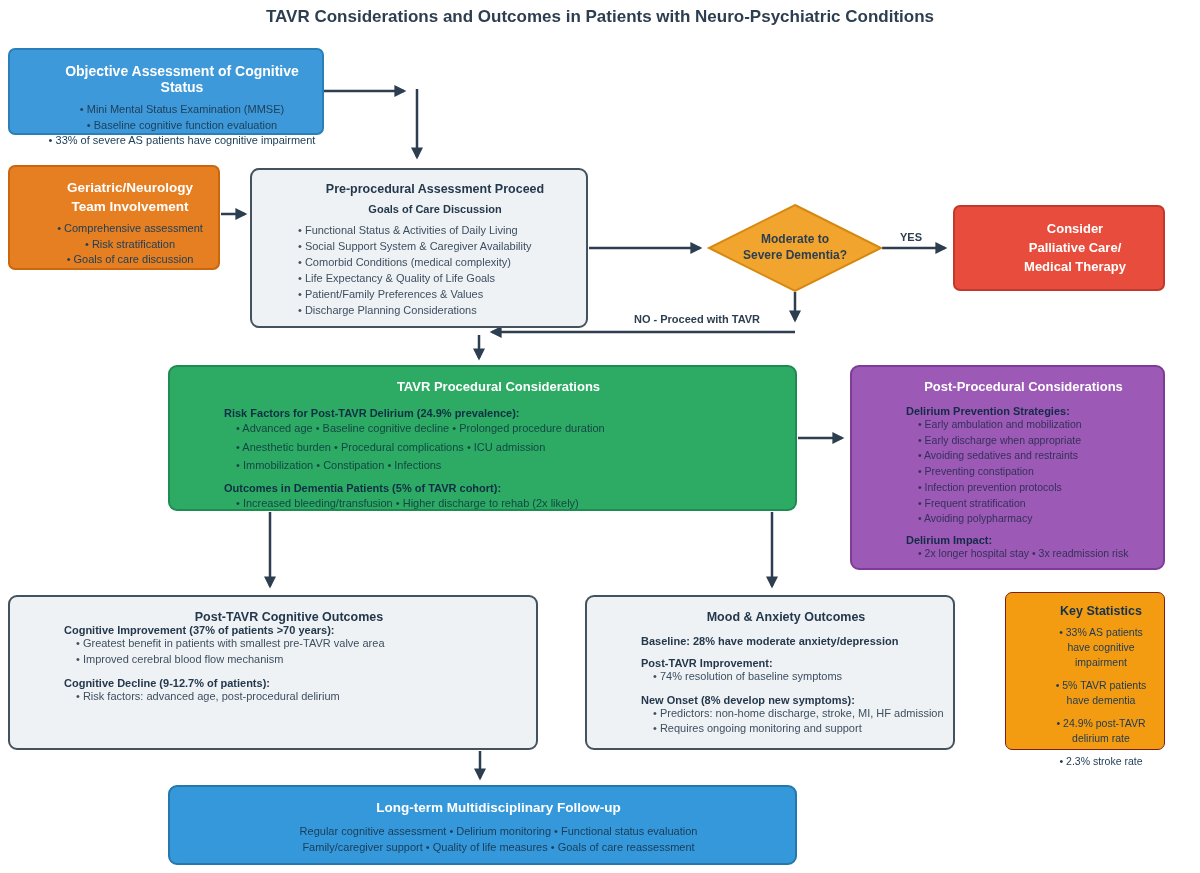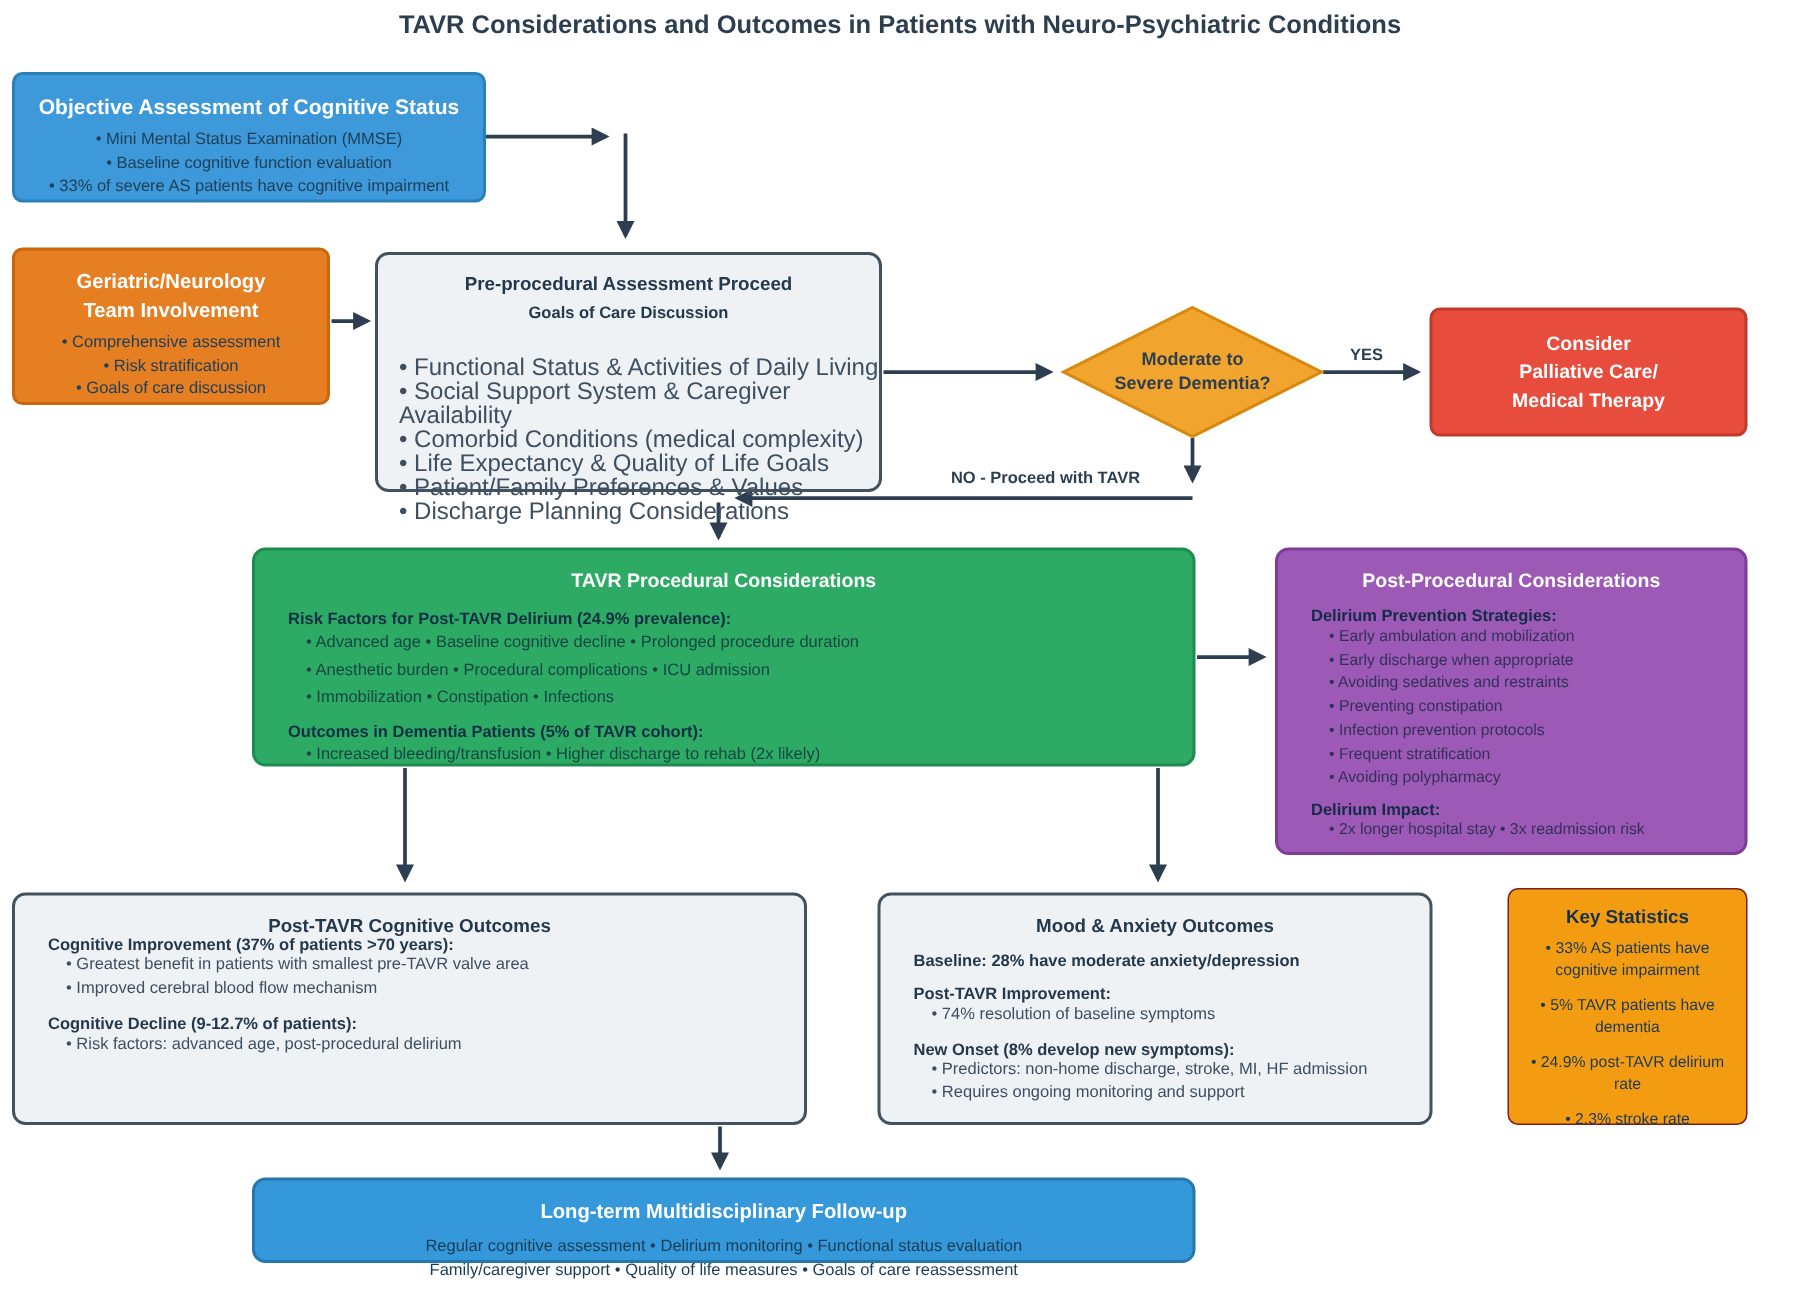--- a/index.html
+++ b/index.html
@@ -1,49 +1,49 @@
 <!DOCTYPE html>
 <html><head>
 <meta charset="utf-8">
 <style>
   * { margin:0; padding:0; box-sizing:border-box; }
   body { background:#ffffff; font-family:"Liberation Sans", sans-serif; }
   .canvas { position:relative; width:1200px; height:873px; background:#ffffff; overflow:hidden; }
   .page-title { position:absolute; top:7px; left:0; width:1200px; text-align:center;
                 font-size:17px; font-weight:bold; color:#2c3e50; z-index:2; }
   svg.overlay { position:absolute; top:0; left:0; z-index:1; pointer-events:none; }
-  .node { position:absolute; z-index:2; }
+  .node { position:absolute; z-index:2;padding-left:32px; }
   .lbl  { position:absolute; z-index:3; font-weight:bold; color:#2c3e50; font-size:11px; text-align:center; }
 
   
   .blue1    { left:8px;   top:48px;  width:316px; height:87px;  background:#3d99d9; border:2px solid #2980b9; border-radius:7px; }
   .team     { left:8px;   top:165px; width:212px; height:105px; background:#e67e22; border:2px solid #c9660e; border-radius:7px; }
   .preproc  { left:250px; top:168px; width:338px; height:160px; background:#eff2f5; border:2px solid #43525f; border-radius:9px; }
   .redbox   { left:953px; top:205px; width:212px; height:86px;  background:#e84c3c; border:2px solid #c0392b; border-radius:7px; }
   .green    { left:168px; top:365px; width:629px; height:146px; background:#2dab64; border:2px solid #1e8c50; border-radius:9px; }
   .purple   { left:850px; top:365px; width:315px; height:205px; background:#9c59b6; border:2px solid #7d3c98; border-radius:9px; }
   .grayL    { left:8px;   top:595px; width:530px; height:155px; background:#eff2f5; border:2px solid #43525f; border-radius:9px; }
   .grayR    { left:585px; top:595px; width:370px; height:155px; background:#eff2f5; border:2px solid #43525f; border-radius:9px; }
   .stats    { left:1005px;top:592px; width:160px; height:158px; background:#f39c12; border:1px solid #7f1d1d; border-radius:7px; }
-  .follow   { left:168px; top:785px; width:629px; height:57px;  background:#3598db; border:2px solid #2577ac; border-radius:9px; }
+  .follow   { left:168px; top:785px; width:629px; height:80px;  background:#3598db; border:2px solid #2577ac; border-radius:9px; }
 
   .t-white { font-weight:bold; color:#ffffff; text-align:center; }
   .t-dark  { font-weight:bold; color:#1d3a52; text-align:center; }
   .blue1 .t-white { font-size:14px; margin-top:13px; }
   .team  .t-white { font-size:13.5px; line-height:19px; margin-top:11px; }
   .preproc .t-dark { font-size:12.5px; margin-top:12px; color:#24384c; }
   .preproc .sub    { font-size:11px; margin-top:7px; }
   .green .t-white, .purple .t-white { font-size:13px; margin-top:12px; }
   .grayL .t-dark, .grayR .t-dark { font-size:12.5px; margin-top:13px; color:#24384c; }
   .stats .t-dark { font-size:12.5px; margin-top:11px; color:#16314a; }
   .follow .t-white { font-size:13.5px; margin-top:13px; }
   .redbox .t-white { font-size:13px; line-height:19px; margin-top:12px; }
 
   .c-bullets { margin-top:7px; text-align:center; font-size:11px; color:#1f4059; line-height:15.5px; }
-  .preproc .l-bullets { margin-top:23px; padding-left:14px; font-size:16px; color:#3d4f60; line-height:16px; text-align:left; }
+  .preproc .l-bullets { margin-top:7px; padding-left:14px; font-size:11px; color:#3d4f60; line-height:16px; text-align:left; }
 
   .h { font-weight:bold; font-size:11px; color:#14304a; padding-left:22px; }
   .b { font-size:11px; padding-left:34px; }
   .green .h  { margin-top:13px; color:#0f2f44; }
   .green .b  { line-height:18.5px; color:rgba(13,45,60,0.82); }
   .green .h2 { margin-top:7px; }
   .purple .h { margin-top:11px; color:#142b48; }
   .purple .b { font-size:10.5px; line-height:15.7px; color:rgba(22,38,64,0.8); }
   .purple .h2{ margin-top:7px; }
   .grayL .h, .grayR .h { color:#24384c; }

